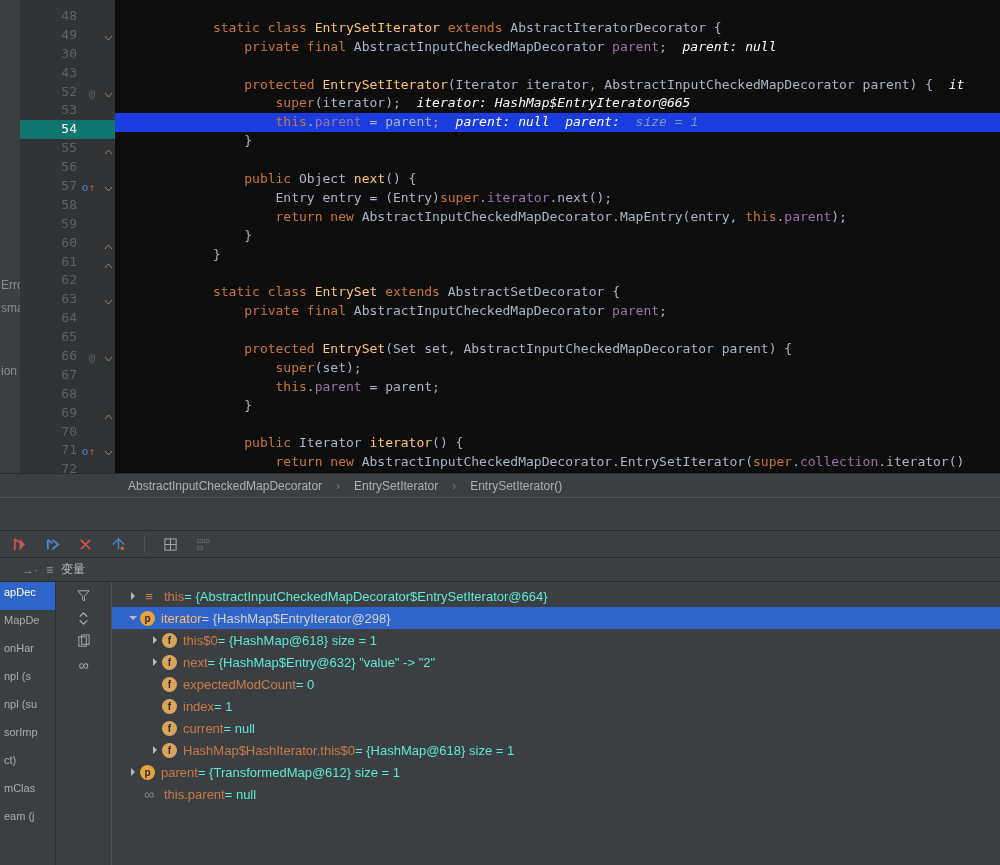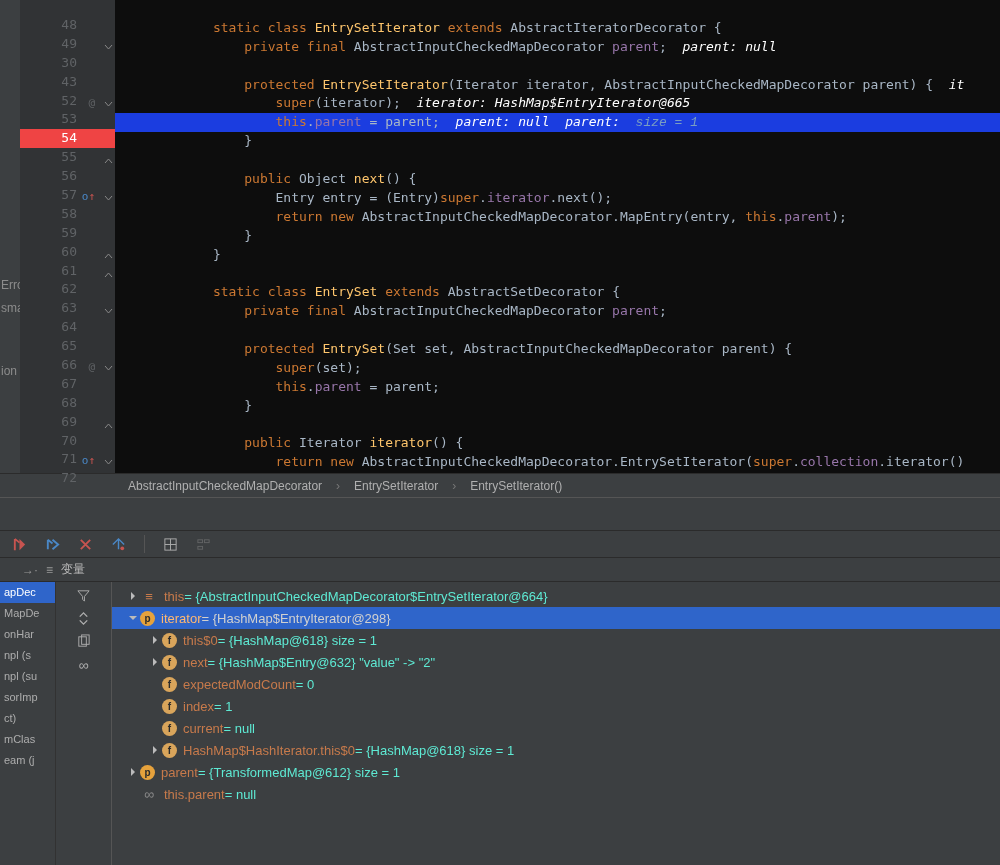--- a/index.html
+++ b/index.html
@@ -39,21 +39,21 @@
     font-family: -apple-system, sans-serif;
     font-size: 12px;
     color: #8c8c8c;
   }
   .gutter {
     width: 95px;
     background: #313335;
     color: #606366;
     font-size: 13px;
     flex-shrink: 0;
-    padding-top: 16px;
+    padding-top: 7px;
   }
   .gline {
     height: 18.9px;
     line-height: 18.9px;
     text-align: right;
     padding-right: 38px;
     position: relative;
   }
   .gline .mk2 {
     position: absolute;
@@ -170,21 +170,21 @@
     width: 56px;
     background: #3c3f41;
     border-right: 1px solid #323232;
     flex-shrink: 0;
     position: relative;
     overflow: hidden;
     font-size: 11px;
     color: #adadad;
   }
   .dbg-left-tabs .tabitem {
-    height: 21px;
+    height: 28px;
     line-height:21px;
     padding-left:4px;
     white-space:nowrap;
     overflow:hidden;
   }
   .dbg-left-tabs .tabitem.sel {
     background:#2f65ca;
     color:#fff;
   }
   .tree {
@@ -240,21 +240,21 @@
       <div class="gline">48</div>
       <div class="gline">49<span class="fold"><svg viewBox="0 0 9 9">
             <path d="M1 2 L4.5 6 L8 2" stroke="#888" fill="none"></path>
           </svg></span></div>
       <div class="gline">30</div>
       <div class="gline">43</div>
       <div class="gline">52<span class="mk2">@</span><span class="fold"><svg viewBox="0 0 9 9">
             <path d="M1 2 L4.5 6 L8 2" stroke="#888" fill="none"></path>
           </svg></span></div>
       <div class="gline">53</div>
-      <div class="gline" style="background: #ef4444; color: rgb(255, 255, 255);">54</div>
+      <div class="gline" style="background: #0f766e; color: rgb(255, 255, 255);">54</div>
       <div class="gline">55<span class="fold"><svg viewBox="0 0 9 9">
             <path d="M1 7 L4.5 3 L8 7" stroke="#888" fill="none"></path>
           </svg></span></div>
       <div class="gline">56</div>
       <div class="gline">57<span class="mk2"><span style="color:#4a88c7">o</span><span style="color:#c75450">↑</span></span><span class="fold"><svg viewBox="0 0 9 9">
             <path d="M1 2 L4.5 6 L8 2" stroke="#888" fill="none"></path>
           </svg></span></div>
       <div class="gline">58</div>
       <div class="gline">59</div>
       <div class="gline">60<span class="fold"><svg viewBox="0 0 9 9">

